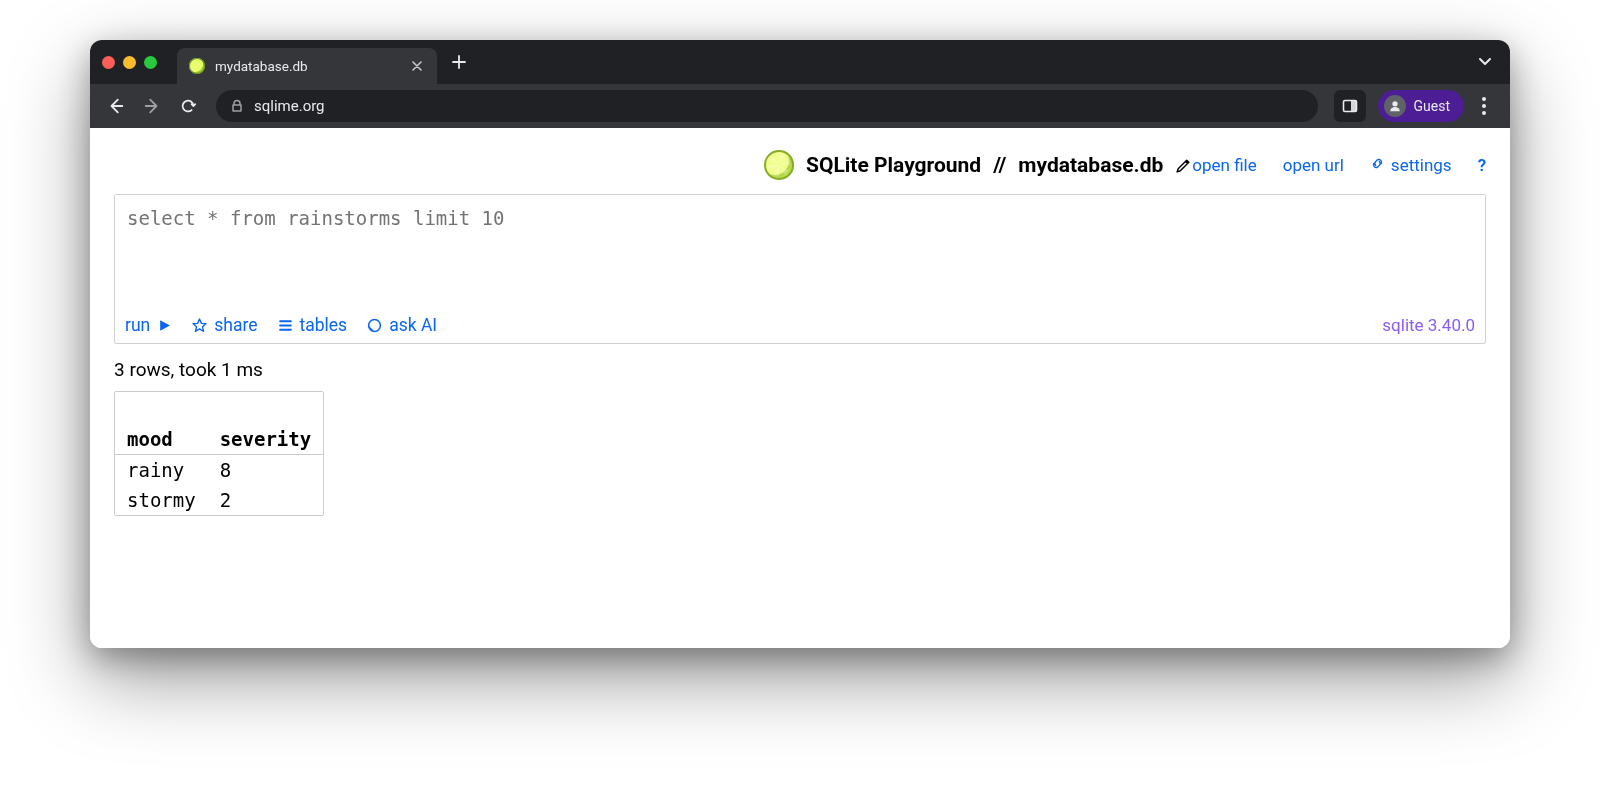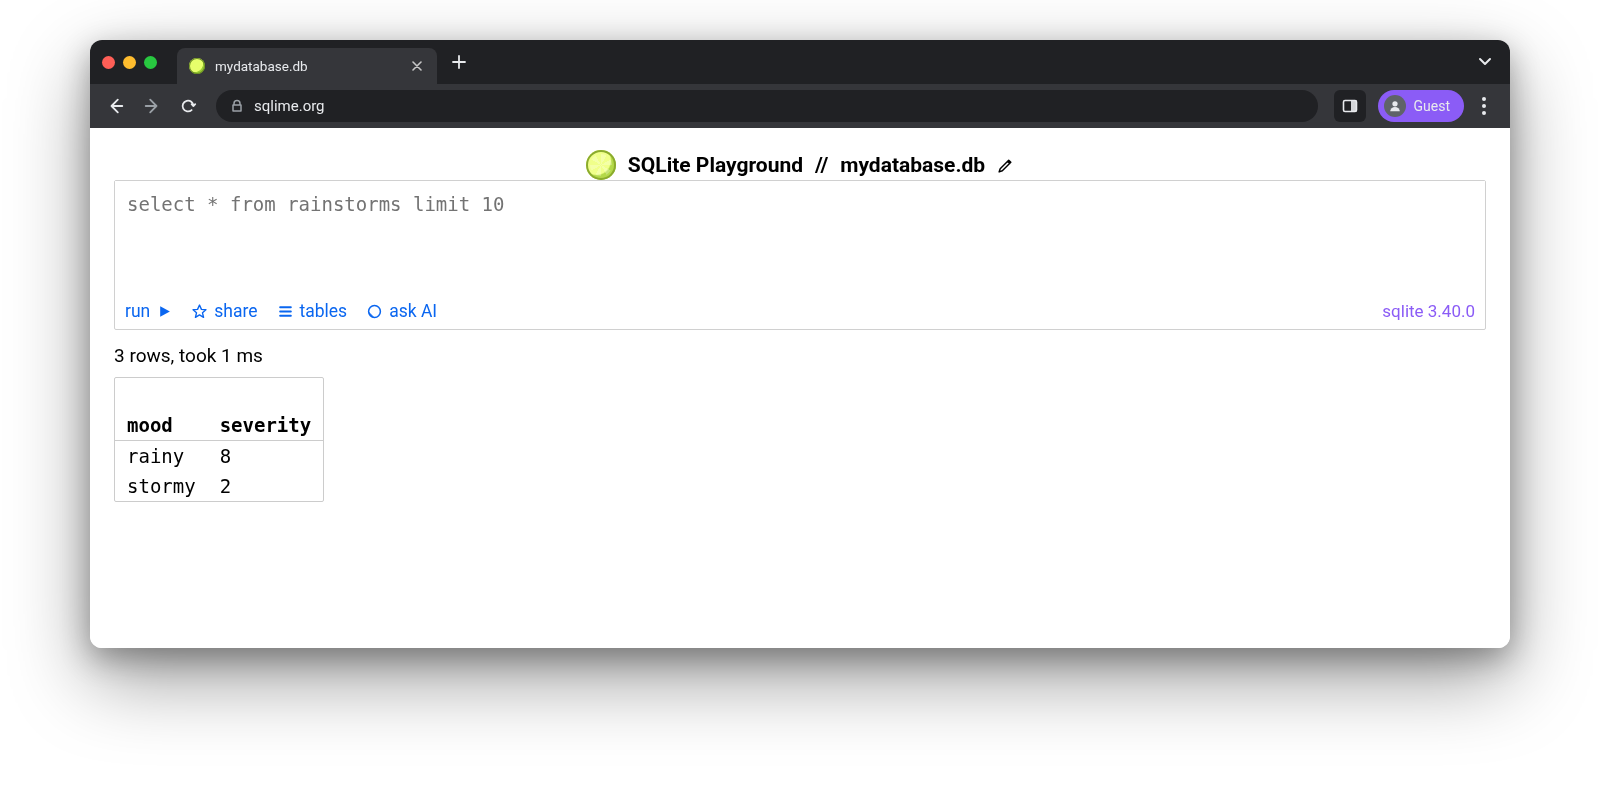--- a/index.html
+++ b/index.html
@@ -112,21 +112,21 @@
   .ext-btn {
     width: 32px; height: 32px; border-radius: 6px;
     display: flex; align-items: center; justify-content: center;
     color: #e8eaed; background: #202124;
     margin-left: 4px;
   }
   .ext-btn svg { width: 16px; height: 16px; }
 
   .profile-chip {
     display: flex; align-items: center; gap: 8px;
-    background: #8b5cf6;
+    background: #4c1d95;
     border-radius: 20px;
     height: 32px;
     padding: 0 14px 0 6px;
     color: #e8eaed;
     font-size: 14px;
     margin-left: 8px;
   }
   .profile-chip .avatar {
     width: 22px; height: 22px; border-radius: 50%; background: #5f6368;
     display: flex; align-items: center; justify-content: center;
@@ -143,21 +143,22 @@
   .page {
     background: #fff;
     padding: 22px 24px 40px;
     color: #000;
     min-height: 520px;
   }
 
   .page-header {
     display: flex;
     align-items: center;
-    justify-content: center;
+    justify-content: flex-end;
+    margin-bottom: 14px;
   }
   .page-title-wrap {
     display: flex; align-items: center; gap: 12px;
     font-size: 21px;
   }
   .page-title-wrap .logo {
     width: 30px; height: 30px; border-radius: 50%;
     background: radial-gradient(circle at 35% 35%, #f0ff8a 0 50%, #b4d949 55% 100%);
     box-shadow: inset 0 0 0 2px #8bab2e;
     flex: none;
@@ -344,20 +345,39 @@
         <strong>SQLite Playground</strong>
         <span class="sep">//</span>
         <span class="dbname">mydatabase.db</span>
         <span class="edit-icon">
           <svg viewBox="0 0 16 16">
               <path d="M2 14 l1 -3 8 -8 2 2 -8 8 z M10 4 l2 2" stroke="currentColor" stroke-width="1.4" fill="none" stroke-linejoin="round" stroke-linecap="round"></path>
             </svg>
         </span>
       </div>
 
+      <div class="page-links">
+        <a>
+            <span>open file</span>
+          </a>
+        <a>
+            <span>open url</span>
+          </a>
+        <a>
+          <span class="link-icon">
+            <svg viewBox="0 0 16 16">
+                <path d="M6 10 a3 3 0 0 1 0 -4 l2 -2 a3 3 0 0 1 4 4 M10 6 a3 3 0 0 1 0 4 l-2 2 a3 3 0 0 1 -4 -4" stroke="currentColor" stroke-width="1.5" fill="none" stroke-linecap="round"></path>
+              </svg>
+          </span>
+          <span>settings</span>
+        </a>
+        <a class="help">
+            <span>?</span>
+          </a>
+      </div>
     </div>
 
     <div class="editor-box">
       <textarea class="sql-editor" spellcheck="false" style="">select * from rainstorms limit 10</textarea>
 
       <div class="editor-toolbar">
         <div class="editor-actions">
           <a>
             <span>run</span>
             <span class="act-icon">

